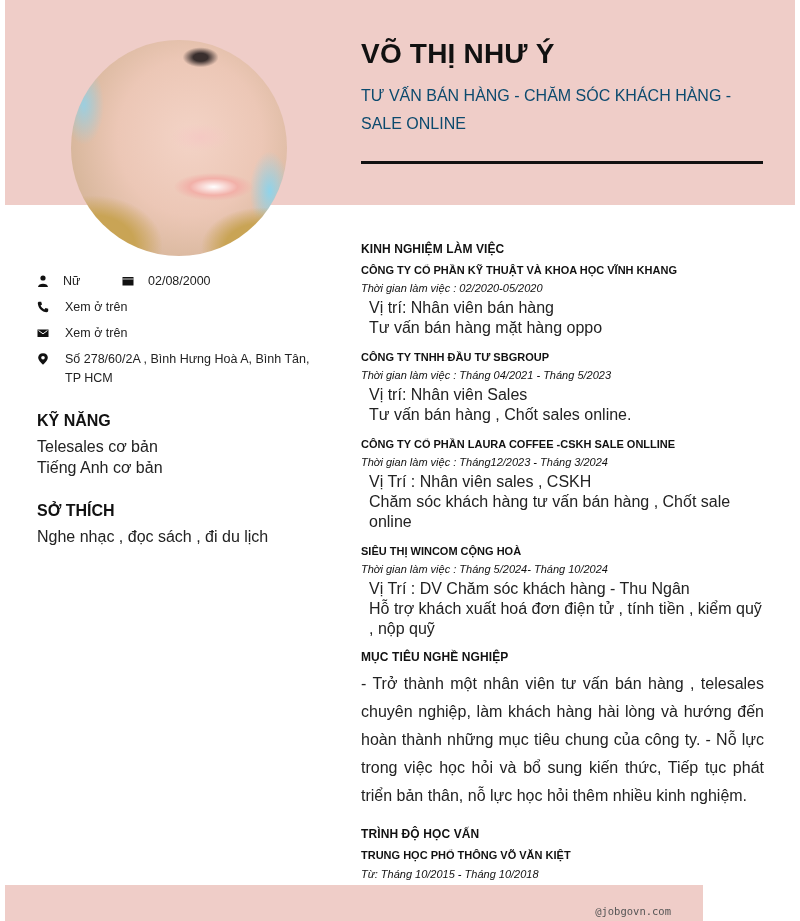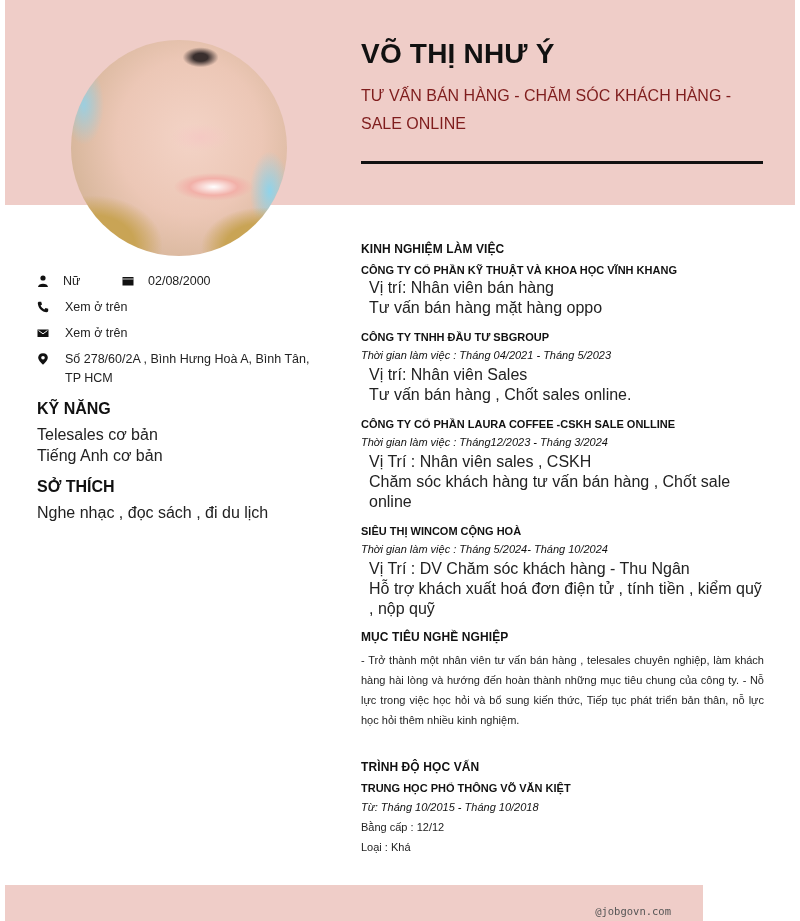--- a/index.html
+++ b/index.html
@@ -16,42 +16,42 @@
       radial-gradient(ellipse 40px 14px at 66% 68%, #ffffff 0%, #f2b0a8 60%, transparent 100%),
       radial-gradient(ellipse 18px 10px at 60% 8%, #3a2f2e 0%, #3a2f2e 40%, transparent 100%),
       radial-gradient(ellipse 70px 50px at 10% 95%, #c9a455 0%, #c9a455 60%, transparent 100%),
       radial-gradient(ellipse 60px 40px at 88% 96%, #c9a455 0%, #c9a455 60%, transparent 100%),
       radial-gradient(ellipse 20px 40px at 92% 70%, #8fd3ea 0%, transparent 100%),
       radial-gradient(ellipse 20px 40px at 6% 30%, #9ccfe0 0%, transparent 100%),
       radial-gradient(ellipse 120px 130px at 55% 45%, #f3d3c6 0%, #ecc7b6 60%, #d8b79c 100%);
   }
 
   .name { position: absolute; left: 361px; top: 38px; font-size: 28px; font-weight: bold; letter-spacing: 0.2px; }
-  .job-title { position: absolute; left: 361px; top: 82px; width: 410px; font-size: 16px; line-height: 28px; font-weight: 500; color: #7f1d1d; }
+  .job-title { position: absolute; left: 361px; top: 82px; width: 410px; font-size: 16px; line-height: 28px; font-weight: 500; color: #0c4a6e; }
   .header-rule { position: absolute; left: 361px; top: 161px; width: 402px; height: 3px; background: #111; }
 
   .left { position: absolute; left: 37px; top: 272px; width: 290px; }
   .info-row { display: flex; align-items: flex-start; font-size: 12.5px; line-height: 19px; color: #222; margin-bottom: 7px; }
   .info-row .ico { width: 12px; height: 12px; margin-top: 3px; margin-right: 16px; flex: none; display: inline-flex; align-items: center; justify-content: center; }
   .info-row .ico svg { width: 12px; height: 12px; }
   .info-row .two { display: flex; width: 100%; }
   .info-row .two .cell { display: flex; align-items: flex-start; }
   .info-row .two .cell.first { width: 85px; }
   .info-row .two .cell .ico { margin-right: 14px; }
 
-  .left-section-title { font-size: 16px; font-weight: bold; margin-top: 12px; margin-bottom: 6px; }
+  .left-section-title { font-size: 16px; font-weight: bold; margin-top: 24px; margin-bottom: 6px; }
   .left-item { font-size: 16px; line-height: 21px; color: #222; }
 
   .right { position: absolute; left: 361px; top: 242px; width: 403px; }
   .section-title { font-size: 12px; font-weight: bold; margin-bottom: 6px; letter-spacing: 0.1px; }
   .job { margin-bottom: 11px; }
   .job-company { font-size: 11px; font-weight: bold; line-height: 16px; }
   .job-time { font-size: 11px; font-style: italic; line-height: 20px; }
   .job-line { font-size: 16px; line-height: 20px; color: #222; margin-left: 8px; }
-  .objective { font-size: 11px; line-height: 20px; color: #222; margin-bottom: 30px; text-align: justify; }
+  .objective { font-size: 16px; line-height: 28px; color: #222; margin-bottom: 17px; text-align: justify; }
   .edu-name { font-size: 11px; font-weight: bold; line-height: 17px; }
   .edu-line { font-size: 11px; line-height: 20px; color: #222; }
   .edu-time { font-size: 11px; font-style: italic; line-height: 20px; }
 </style>
 </head>
 <body>
 
 <div class="header-band"></div>
 <div class="avatar"></div>
 
@@ -115,20 +115,21 @@
 
   <div class="left-section-title">SỞ THÍCH</div>
   <div class="left-item">Nghe nhạc , đọc sách , đi du lịch</div>
 </div>
 
 <div class="right">
   <div class="section-title">KINH NGHIỆM LÀM VIỆC</div>
 
   <div class="job">
     <div class="job-company">CÔNG TY CỔ PHẦN KỸ THUẬT VÀ KHOA HỌC VĨNH KHANG</div>
+    <div class="job-time">Thời gian làm việc : 02/2020-05/2020</div>
     <div class="job-line">Vị trí: Nhân viên bán hàng</div>
     <div class="job-line">Tư vấn bán hàng mặt hàng oppo</div>
   </div>
   <div class="job">
     <div class="job-company">CÔNG TY TNHH ĐẦU TƯ SBGROUP</div>
     <div class="job-time">Thời gian làm việc : Tháng 04/2021 - Tháng 5/2023</div>
     <div class="job-line">Vị trí: Nhân viên Sales</div>
     <div class="job-line">Tư vấn bán hàng , Chốt sales online.</div>
   </div>
   <div class="job">

